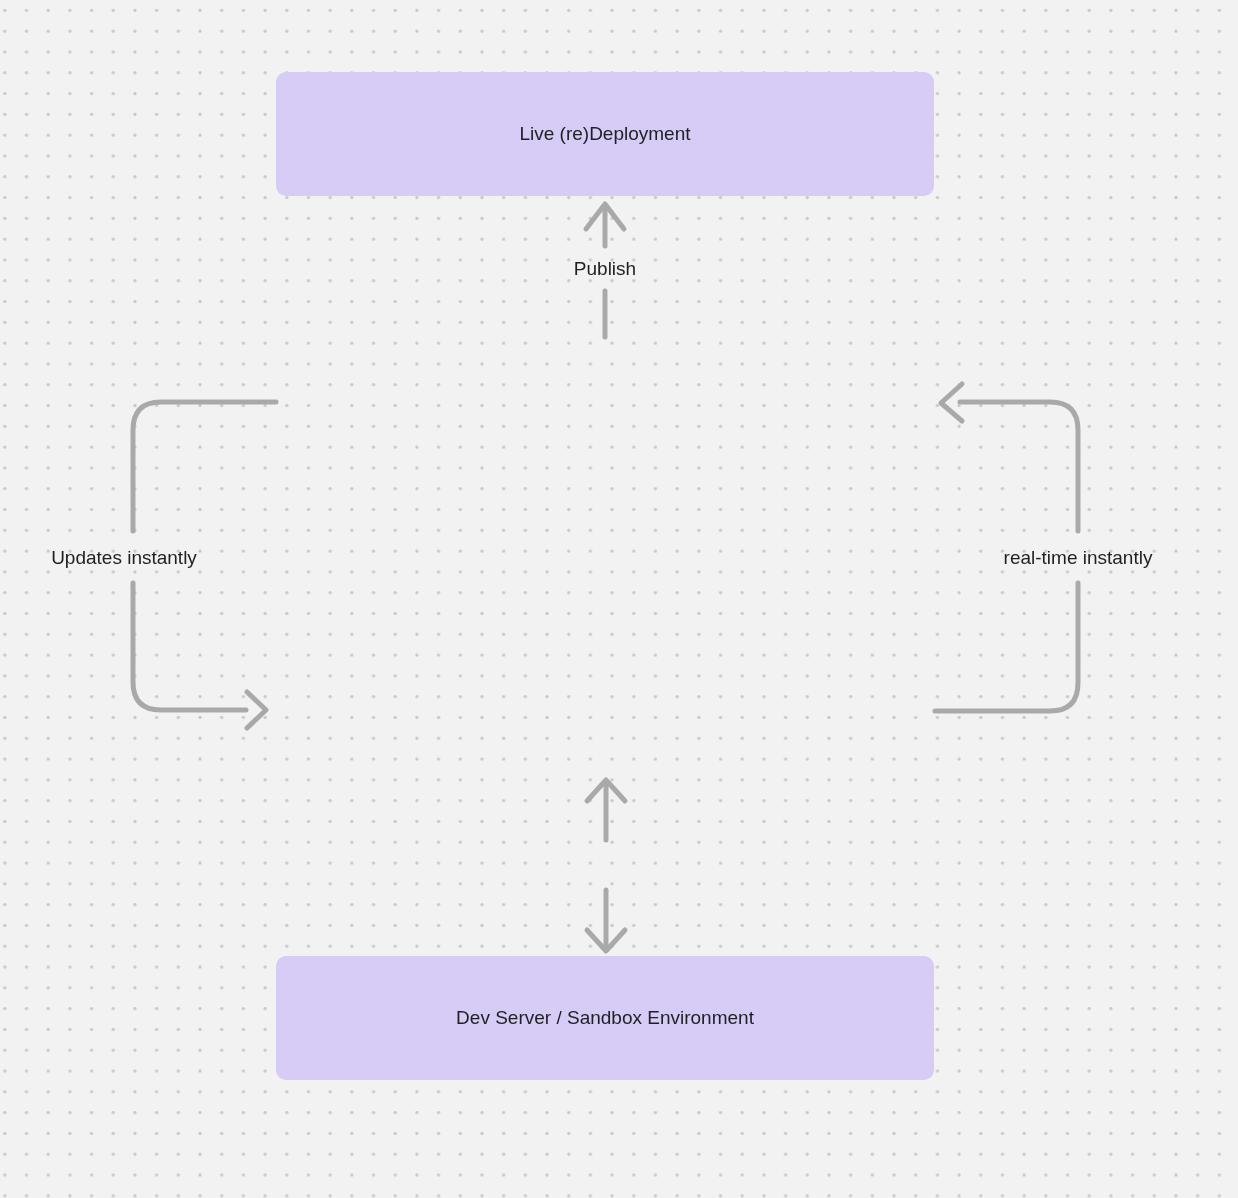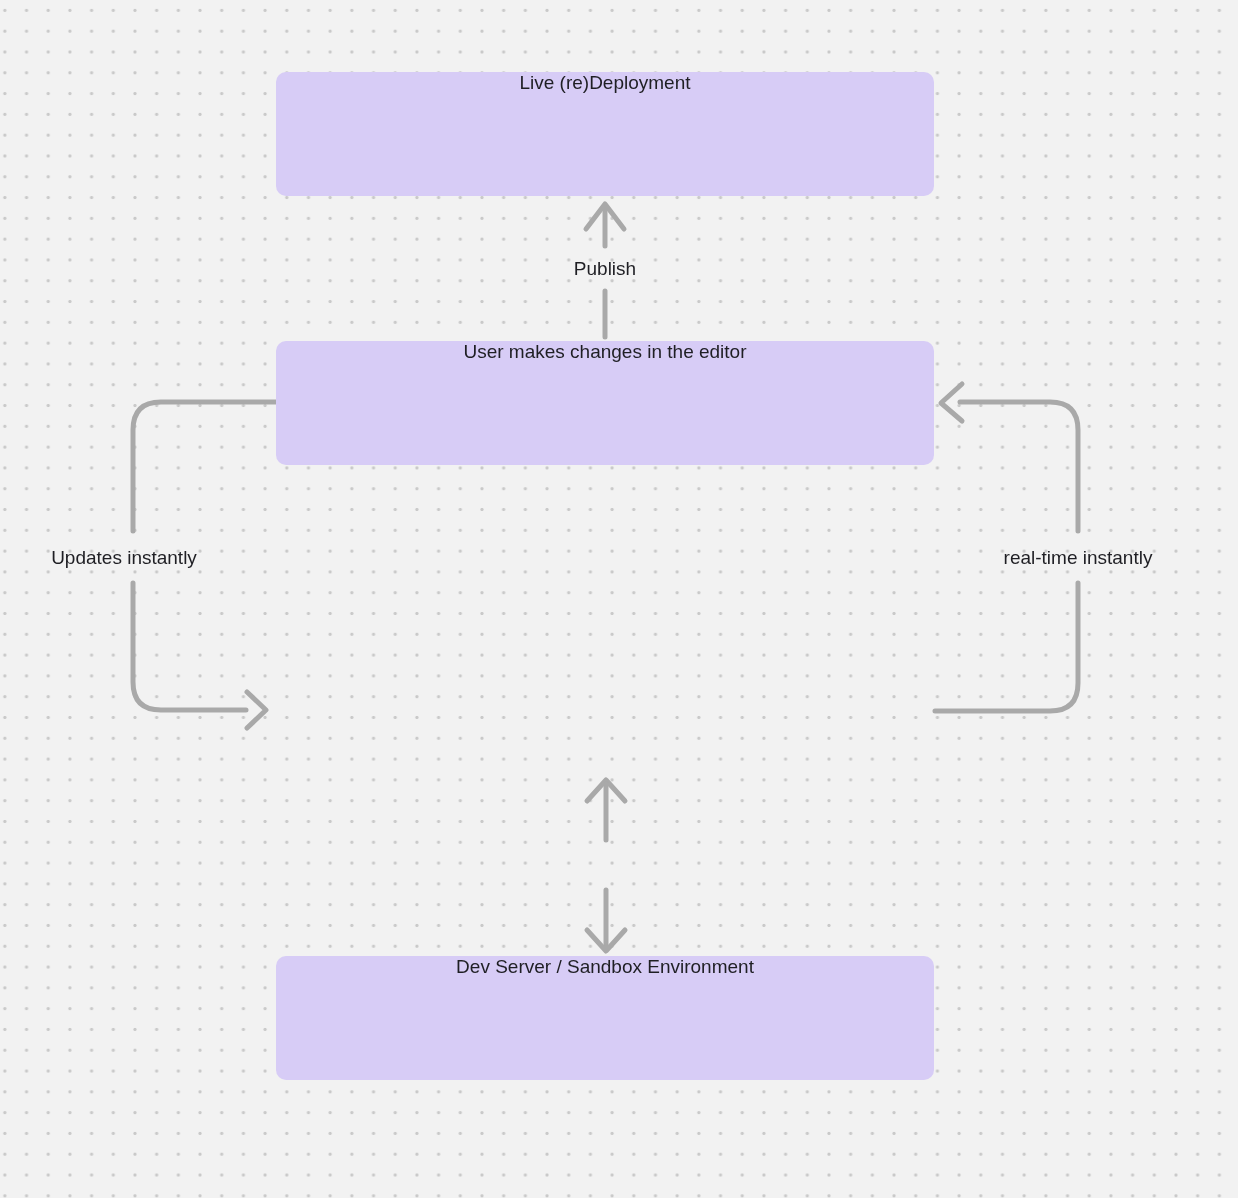--- a/index.html
+++ b/index.html
@@ -19,20 +19,21 @@
     overflow: hidden;
   }
   .node {
     position: absolute;
     left: 276px;
     width: 658px;
     height: 124px;
     background: #d7ccf6;
     border-radius: 10px;
     display: flex;
+    align-items: center;
     justify-content: center;
     font-size: 19px;
     line-height: 1.2;
     text-align: center;
   }
   .node-live      { top: 72px; }
   .node-user      { top: 341px; }
   .node-preview   { top: 649px; }
   .node-devserver { top: 956px; }
 
@@ -92,23 +93,20 @@
       <path d="M606 784 V840"></path>
       <path d="M606 890 V946"></path>
       <polyline points="587,930 606,951 625,930"></polyline>
     </g>
   </svg>
 
   <div class="node node-live">
     <span>Live (re)Deployment</span>
   </div>
 
-  <div class="node node-user">
-    <span>User makes changes in the editor</span>
-  </div>
 
 
   <div class="node node-devserver">
     <span>Dev Server / Sandbox Environment</span>
   </div>
 
   <div class="edge-label label-publish">Publish</div>
   <div class="edge-label label-updates">Updates instantly</div>
   <div class="edge-label label-feedback">real-time instantly</div>
 

